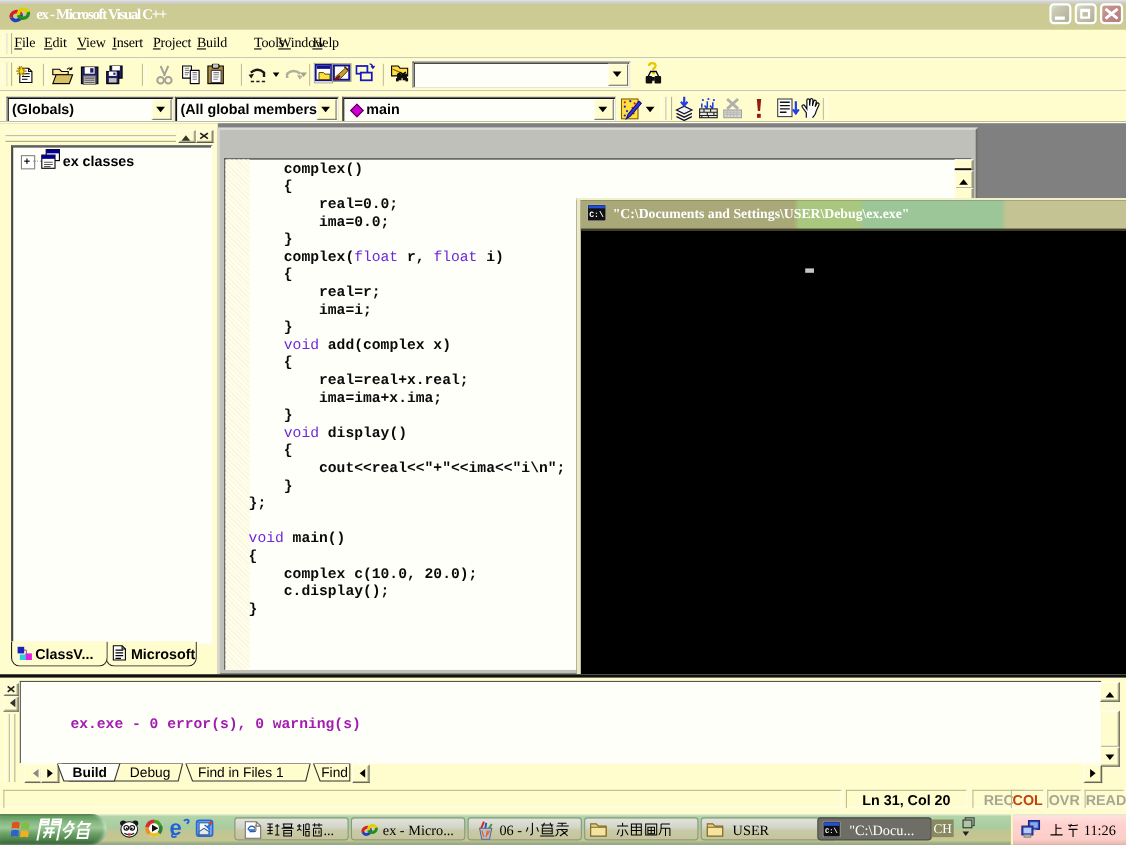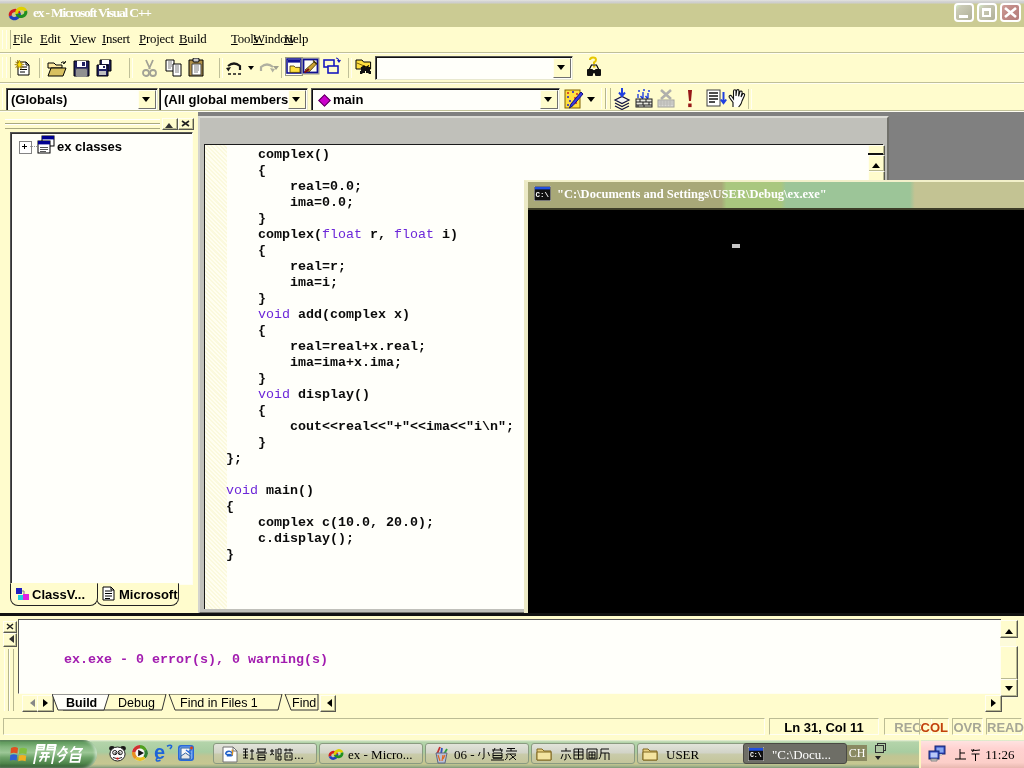--- a/index.html
+++ b/index.html
@@ -418,21 +418,21 @@
   <div class="sbtn" style="left:1000px;top:63px;width:16px;height:16px">
       <div class="arr" style="left:4px;top:6px;border-top:5px solid #000"></div>
     </div>
   <div class="sbtn" style="left:985px;top:79px;width:15px;height:15px">
       <div class="arr" style="left:5px;top:3px;border-left:5px solid #000"></div>
     </div>
 </div>
 
 <div class="abs" id="statusbar">
   <div class="sunk" style="left:3px;width:762px"></div>
-  <div class="sunk" style="left:769px;width:110px;text-align:center;font:bold 13px 'Liberation Sans',sans-serif;padding-top:1px">Ln 31, Col 11</div>
+  <div class="sunk" style="left:769px;width:110px;text-align:center;font:bold 13px 'Liberation Sans',sans-serif;padding-top:1px">Ln 31, Col 20</div>
   <div class="sunk" style="left:884px;width:48px;text-align:center;font:bold 13px 'Liberation Sans',sans-serif;color:#a6a696;padding-top:1px">REC</div>
   <div class="sunk" style="left:919px;width:30px;text-align:right;font:bold 13px 'Liberation Sans',sans-serif;color:#c2410c;padding-top:1px">COL</div>
   <div class="sunk" style="left:952px;width:31px;text-align:center;font:bold 13px 'Liberation Sans',sans-serif;color:#a6a696;padding-top:1px">OVR</div>
   <div class="sunk" style="left:986px;width:36px;text-align:center;font:bold 13px 'Liberation Sans',sans-serif;color:#a6a696;padding-top:1px">READ</div>
 </div>
 
 <div class="abs" id="taskbar">
 
   <div class="abs" style="left:0;top:0;width:97px;height:28px;border-radius:0 14px 14px 0;
     background:linear-gradient(180deg,#2e5c2f 0,#5f9a5c 8%,#83b67e 25%,#9cc796 45%,#6fa46a 62%,#4c8248 85%,#2a512b 100%);

